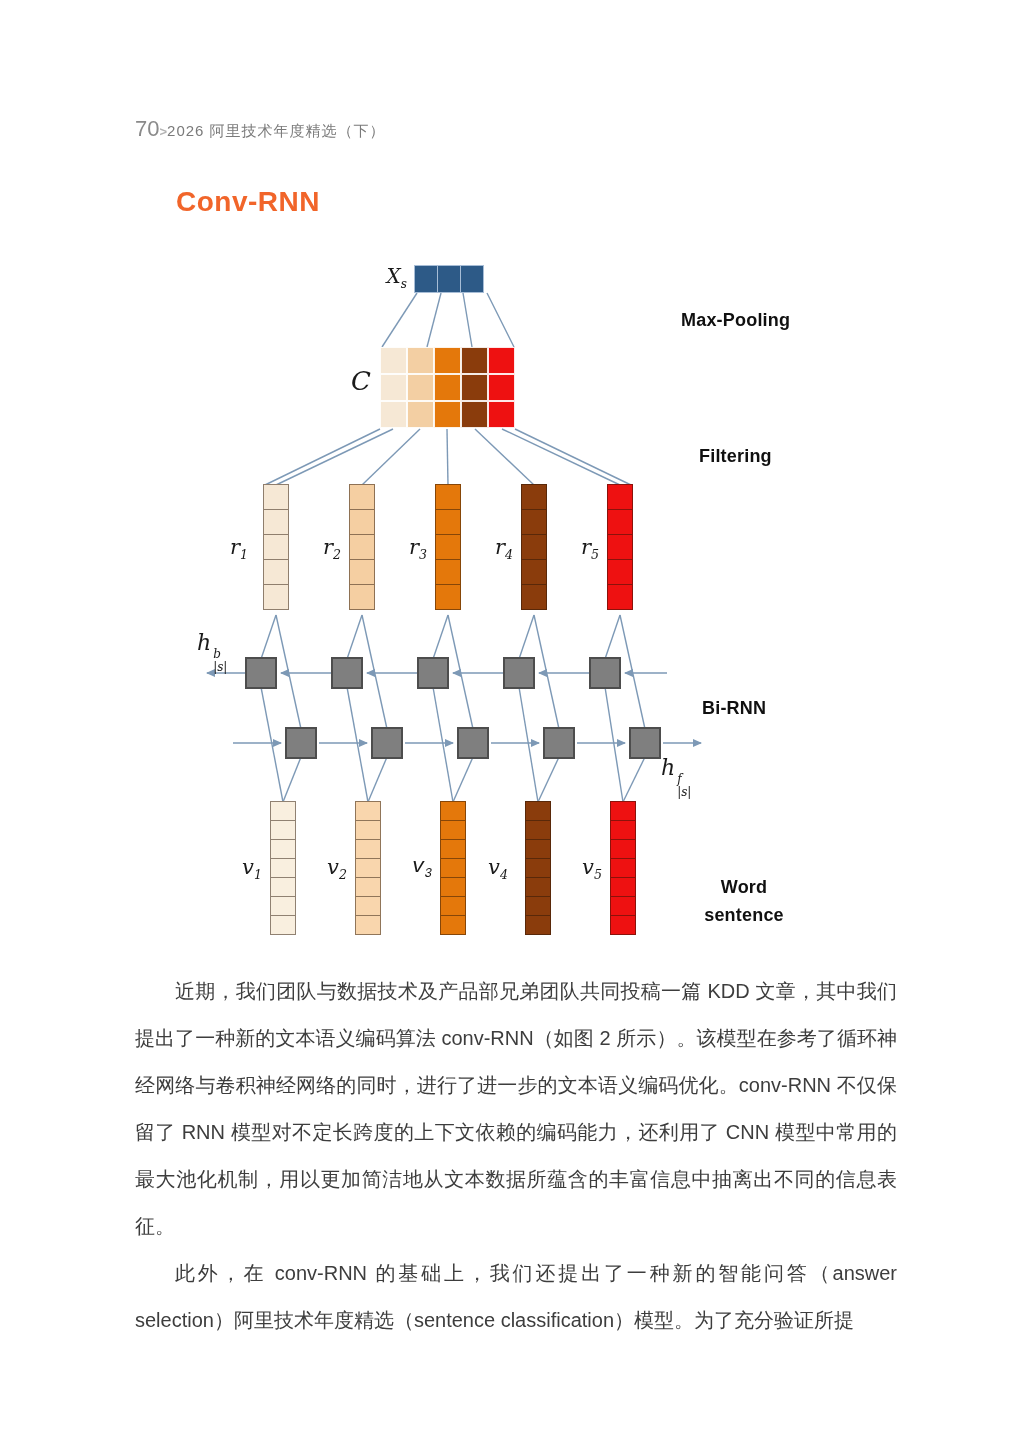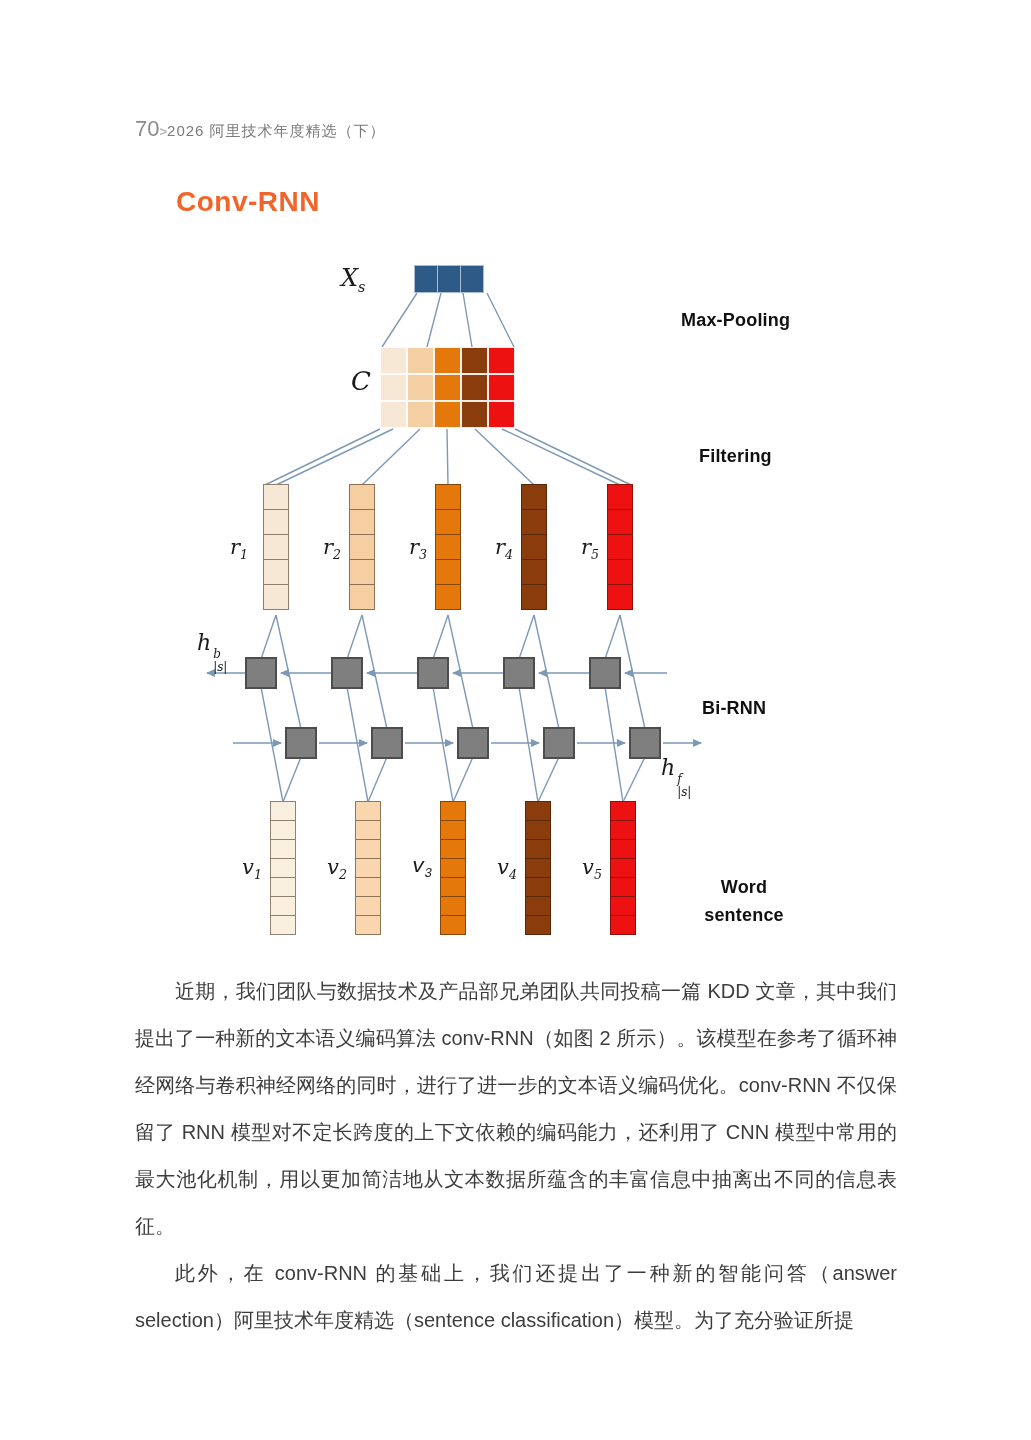--- a/index.html
+++ b/index.html
@@ -25,21 +25,21 @@
   .c-matrix{position:absolute;left:185px;top:95px;display:grid;grid-template-columns:repeat(5,27px);grid-auto-rows:27px;z-index:2}
   .ccell{border:1px solid rgba(255,255,255,.9)}
 
   .veccol{position:absolute;width:26px;z-index:2}
   .vcell{width:100%;border:1px solid rgba(40,20,5,.5);margin-top:-1px}
 
   .rnn-square{position:absolute;width:32px;height:32px;z-index:2}
 
   .math-label{position:absolute;font-family:"DejaVu Serif","Liberation Serif",serif;font-style:italic;color:#1a1a1a;z-index:3}
   .math-label sub{font-size:.6em}
-  .xs-label{left:146px;top:12px;width:66px;font-size:24px}
+  .xs-label{left:146px;top:12px;width:66px;text-align:right;font-size:20px}
   .c-label{left:128px;top:114px;width:48px;text-align:right;font-size:26px}
   .col-label{font-size:21px;text-align:right;width:38px}
   .h-label{font-size:22px}
   .stack{display:inline-flex;flex-direction:column;font-size:12px;line-height:1.1;margin-left:2px;vertical-align:-8px}
 
   .bold-label{position:absolute;font-weight:700;font-size:18px;color:#101010;z-index:3;letter-spacing:.2px}
   .label-maxpool{left:486px;top:58px}
   .label-filtering{left:504px;top:194px}
   .label-birnn{left:507px;top:446px}
   .label-wordemb{left:474px;top:622px;width:150px;text-align:center;line-height:1.55}
@@ -238,21 +238,21 @@
       <div class="math-label col-label" style="left: 199px; top: 603px; font-family: Liberation Mono, monospace;"><span>v</span><sub>3</sub></div>
       <div class="veccol" style="left: 330px; top: 550px;">
         <div class="vcell" style="height: 20px; background: rgb(138, 60, 12);"></div>
         <div class="vcell" style="height: 20px; background: rgb(138, 60, 12);"></div>
         <div class="vcell" style="height: 20px; background: rgb(138, 60, 12);"></div>
         <div class="vcell" style="height: 20px; background: rgb(138, 60, 12);"></div>
         <div class="vcell" style="height: 20px; background: rgb(138, 60, 12);"></div>
         <div class="vcell" style="height: 20px; background: rgb(138, 60, 12);"></div>
         <div class="vcell" style="height: 20px; background: rgb(138, 60, 12);"></div>
       </div>
-      <div class="math-label col-label" style="left: 284px; top: 603px;"><span>v</span><sub>4</sub></div>
+      <div class="math-label col-label" style="left: 284px; top: 603px; text-align: center;"><span>v</span><sub>4</sub></div>
       <div class="veccol" style="left: 415px; top: 550px;">
         <div class="vcell" style="height: 20px; background: rgb(238, 17, 17);"></div>
         <div class="vcell" style="height: 20px; background: rgb(238, 17, 17);"></div>
         <div class="vcell" style="height: 20px; background: rgb(238, 17, 17);"></div>
         <div class="vcell" style="height: 20px; background: rgb(238, 17, 17);"></div>
         <div class="vcell" style="height: 20px; background: rgb(238, 17, 17);"></div>
         <div class="vcell" style="height: 20px; background: rgb(238, 17, 17);"></div>
         <div class="vcell" style="height: 20px; background: rgb(238, 17, 17);"></div>
       </div>
       <div class="math-label col-label" style="left: 369px; top: 603px;"><span>v</span><sub>5</sub></div>

